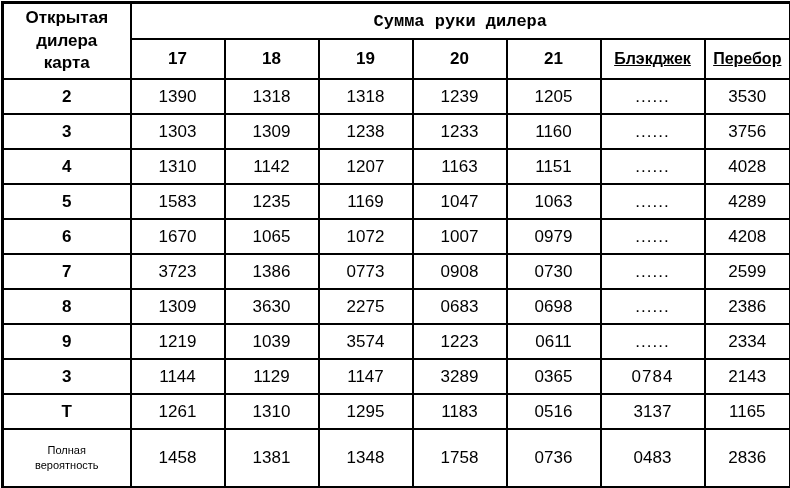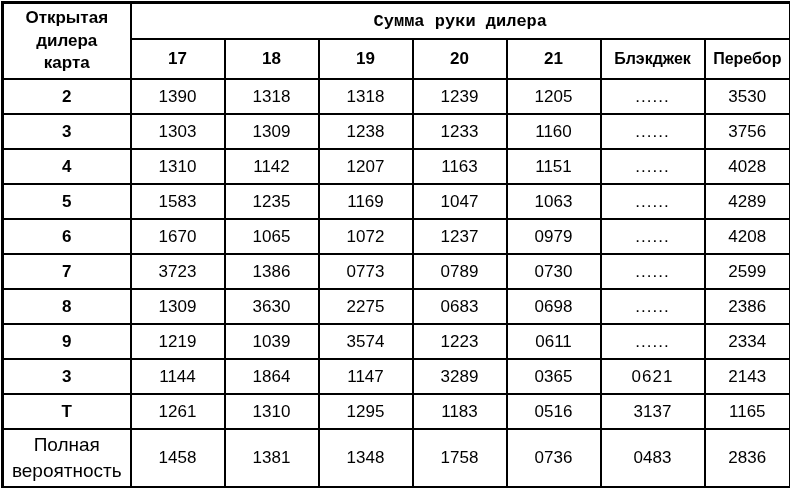--- a/index.html
+++ b/index.html
@@ -50,28 +50,29 @@
     height: 34px;
     font-family: Liberation Mono, monospace;
   }
   th.col-header {
     font-weight: bold;
     font-size: 18px;
     height: 38px;
   }
   th.col-header.wide {
     font-size: 16px;
+    text-decoration: underline;
   }
   td.row-label {
     font-weight: bold;
     font-size: 18px;
     height: 33px;
   }
   td.row-label.total {
-    font-size: 19px;
+    font-size: 11px;
     font-weight: normal;
     line-height: 1.35;
     height: 56px;
   }
   td.cell {
     font-size: 17px;
     font-weight: normal;
   }
   td.cell.dots {
     letter-spacing: 1px;
@@ -151,31 +152,31 @@
         <td class="cell">1047</td>
         <td class="cell">1063</td>
         <td class="cell dots">......</td>
         <td class="cell">4289</td>
       </tr>
       <tr>
         <td class="row-label">6</td>
         <td class="cell">1670</td>
         <td class="cell">1065</td>
         <td class="cell">1072</td>
-        <td class="cell">1237</td>
+        <td class="cell">1007</td>
         <td class="cell">0979</td>
         <td class="cell dots">......</td>
         <td class="cell">4208</td>
       </tr>
       <tr>
         <td class="row-label">7</td>
         <td class="cell">3723</td>
         <td class="cell">1386</td>
         <td class="cell">0773</td>
-        <td class="cell">0789</td>
+        <td class="cell">0908</td>
         <td class="cell">0730</td>
         <td class="cell dots">......</td>
         <td class="cell">2599</td>
       </tr>
       <tr>
         <td class="row-label">8</td>
         <td class="cell">1309</td>
         <td class="cell">3630</td>
         <td class="cell">2275</td>
         <td class="cell">0683</td>
@@ -189,25 +190,25 @@
         <td class="cell">1039</td>
         <td class="cell">3574</td>
         <td class="cell">1223</td>
         <td class="cell">0611</td>
         <td class="cell dots">......</td>
         <td class="cell">2334</td>
       </tr>
       <tr>
         <td class="row-label">3</td>
         <td class="cell">1144</td>
-        <td class="cell">1864</td>
+        <td class="cell">1129</td>
         <td class="cell">1147</td>
         <td class="cell">3289</td>
         <td class="cell">0365</td>
-        <td class="cell dots">0621</td>
+        <td class="cell dots">0784</td>
         <td class="cell">2143</td>
       </tr>
       <tr>
         <td class="row-label">Т</td>
         <td class="cell">1261</td>
         <td class="cell">1310</td>
         <td class="cell">1295</td>
         <td class="cell">1183</td>
         <td class="cell">0516</td>
         <td class="cell">3137</td>

